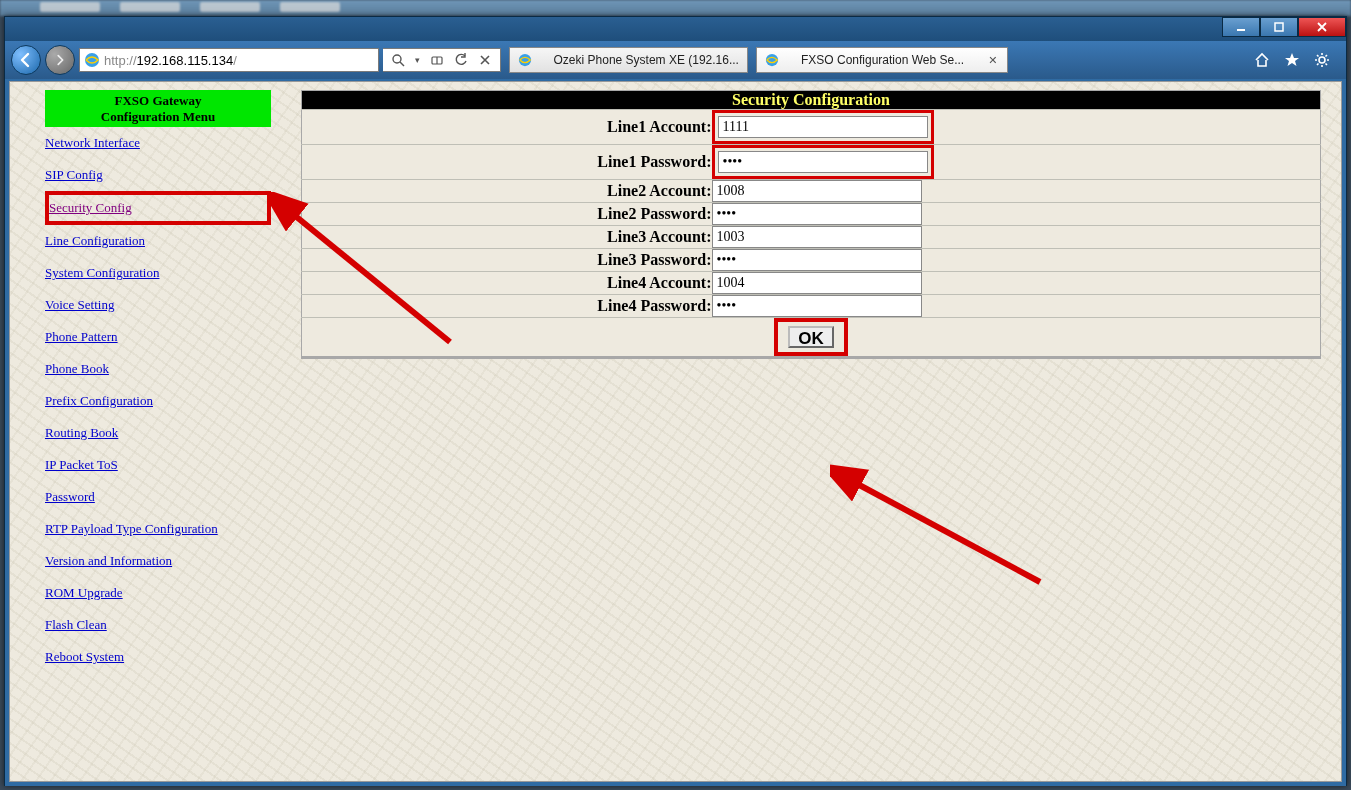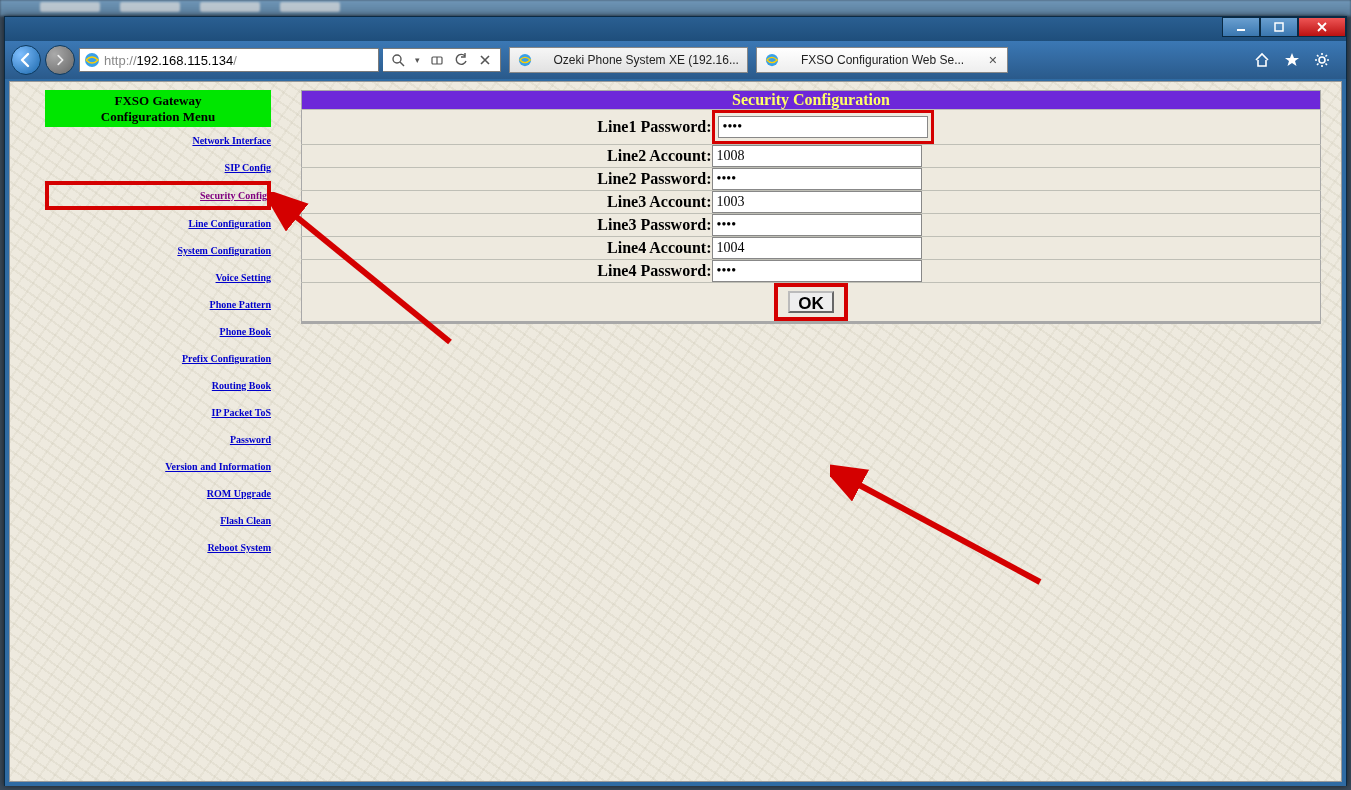--- a/index.html
+++ b/index.html
@@ -130,45 +130,45 @@
     background:#00e600;
     text-align:center;
     font-size:13px;
     font-weight:bold;
     padding:3px 0;
     color:#000;
     line-height:1.2;
   }
   .side-item{
     display:block;
-    text-align:right;
+    text-align:left;
     color:#0000cc;
     text-decoration:underline;
-    font-size:10px;
-    font-weight:bold;
+    font-size:13px;
+    font-weight:normal;
     padding:8px 0;
     cursor:pointer;
   }
   .side-item.current{color:#800080;}
   .side-wrap.highlight{
     border:4px solid #d40000;
     padding:2px 0;
   }
   
   .main{flex:1;}
   .form-table{
     width:1020px;
     border:1px solid #a8a8a8;
     background:#eeeadf;
     border-collapse:collapse;
     border-bottom:3px solid #a8a8a8;
   }
   .form-table td{ border-bottom:1px solid #bfbfb6; padding:0; }
   .form-header{
-    background:#6d28d9;
+    background:#000000;
     color:#ffff66;
     font-weight:bold;
     text-align:center;
     font-size:16px;
     padding:2px 0;
   }
   .cell-label{
     text-align:right;
     font-weight:bold;
     padding:7px 8px;
@@ -322,33 +322,38 @@
         </div>
         <a class="side-item">Line Configuration</a>
         <a class="side-item">System Configuration</a>
         <a class="side-item">Voice Setting</a>
         <a class="side-item">Phone Pattern</a>
         <a class="side-item">Phone Book</a>
         <a class="side-item">Prefix Configuration</a>
         <a class="side-item">Routing Book</a>
         <a class="side-item">IP Packet ToS</a>
         <a class="side-item">Password</a>
+        <a class="side-item">RTP Payload Type Configuration</a>
         <a class="side-item">Version and Information</a>
         <a class="side-item">ROM Upgrade</a>
         <a class="side-item">Flash Clean</a>
         <a class="side-item">Reboot System</a>
       </div>
 
       <div class="main">
         <table class="form-table">
           <tbody>
               <tr>
                 <td colspan="2" class="form-header">Security Configuration</td>
               </tr>
 
+          <tr>
+            <td class="cell-label">Line1 Account:</td>
+            <td class="cell-val"><span class="input-hl"><input class="txt" value="1111" style=""></span></td>
+          </tr>
           <tr>
             <td class="cell-label">Line1 Password:</td>
             <td class="cell-val"><span class="input-hl"><input class="txt" value="••••" style=""></span></td>
           </tr>
           <tr>
             <td class="cell-label">Line2 Account:</td>
             <td class="cell-val"><input class="txt" value="1008" style=""></td>
           </tr>
           <tr>
             <td class="cell-label">Line2 Password:</td>

